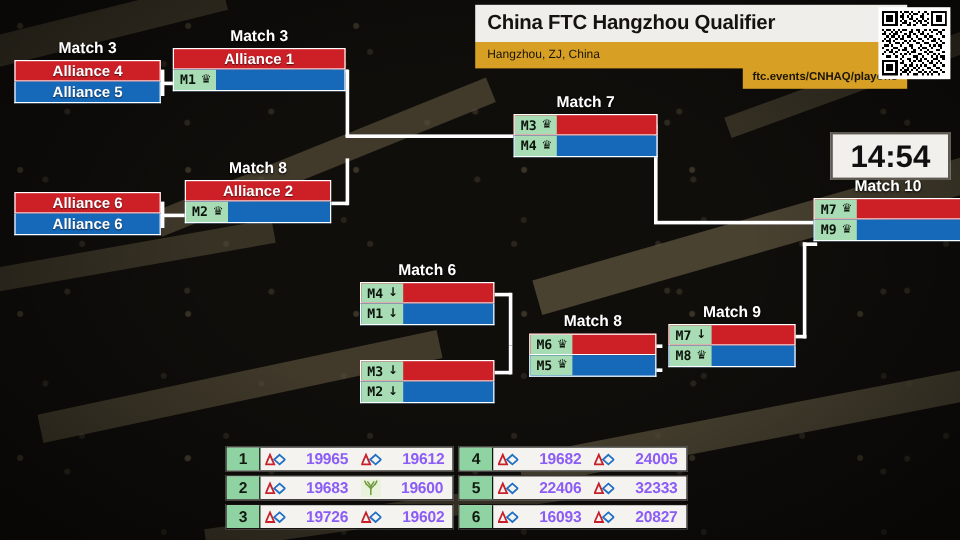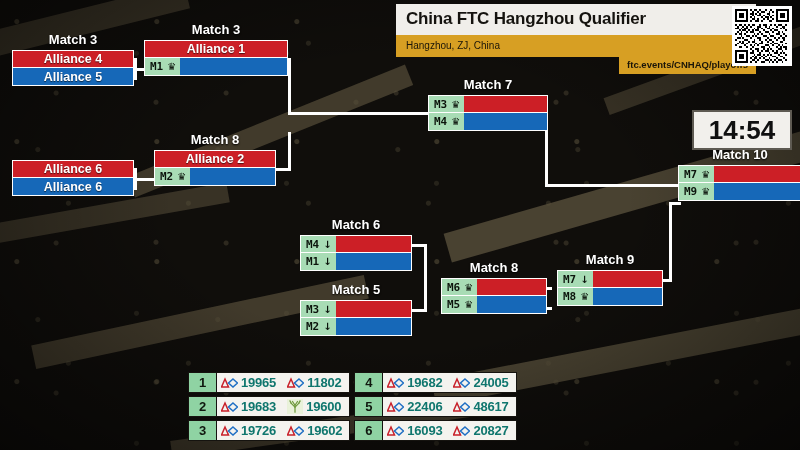--- a/index.html
+++ b/index.html
@@ -139,23 +139,23 @@
   }
   .rank {
     width: 28px;
     background: #8fd3a3;
     color: #10180f;
     font-size: 13px; font-weight: bold;
     display: flex; align-items: center; justify-content: center;
     border-right: 1.5px solid #15130f;
   }
   .team {
-    display: flex; align-items: center; gap: 3px;
+    display: flex; align-items: center; gap: 17px;
     padding: 0 7px 0 4px;
-    color: #0f766e;
+    color: #8b5cf6;
     font-size: 13px; font-weight: bold;
     white-space: nowrap;
   }
   .team .num { letter-spacing: -.2px; }
   .ftc-logo { width: 17px; height: 12px; flex: 0 0 auto; }
   .leaf-logo { width: 16px; height: 15px; flex: 0 0 auto; background:#e7f0d8; }
 </style>
 </head>
 <body>
 
@@ -245,21 +245,20 @@
           <div class="row blue">
             <div class="seed">
               <span>M2</span>
               <span class="mark">♛</span>
             </div>
             <div class="fill"></div>
           </div>
         </div>
       </div>
       <div class="match" style="left: 300px; top: 300px; width: 112px;">
-        <div class="match-label" style="top: -18px;">Match 5</div>
         <div style="margin-top: 0px;">
           <div class="row red">
             <div class="seed">
               <span>M3</span>
               <span class="mark">↓</span>
             </div>
             <div class="fill"></div>
           </div>
           <div class="row blue">
             <div class="seed">
@@ -602,21 +601,21 @@
               <polygon points="1,20 8,4 15,20" fill="none" stroke="#c8202a" stroke-width="3"></polygon>
               <polygon points="24,4 33,12 24,20 15,12" fill="none" stroke="#1f6fc4" stroke-width="3"></polygon>
             </svg>
             <span class="num">19965</span>
           </div>
           <div class="team">
             <svg class="ftc-logo" viewBox="0 0 34 24">
               <polygon points="1,20 8,4 15,20" fill="none" stroke="#c8202a" stroke-width="3"></polygon>
               <polygon points="24,4 33,12 24,20 15,12" fill="none" stroke="#1f6fc4" stroke-width="3"></polygon>
             </svg>
-            <span class="num">11802</span>
+            <span class="num">19612</span>
           </div>
         </div>
         <div class="roster-row">
           <div class="rank">2</div>
           <div class="team">
             <svg class="ftc-logo" viewBox="0 0 34 24">
               <polygon points="1,20 8,4 15,20" fill="none" stroke="#c8202a" stroke-width="3"></polygon>
               <polygon points="24,4 33,12 24,20 15,12" fill="none" stroke="#1f6fc4" stroke-width="3"></polygon>
             </svg>
             <span class="num">19683</span>
@@ -680,21 +679,21 @@
               <polygon points="1,20 8,4 15,20" fill="none" stroke="#c8202a" stroke-width="3"></polygon>
               <polygon points="24,4 33,12 24,20 15,12" fill="none" stroke="#1f6fc4" stroke-width="3"></polygon>
             </svg>
             <span class="num">22406</span>
           </div>
           <div class="team">
             <svg class="ftc-logo" viewBox="0 0 34 24">
               <polygon points="1,20 8,4 15,20" fill="none" stroke="#c8202a" stroke-width="3"></polygon>
               <polygon points="24,4 33,12 24,20 15,12" fill="none" stroke="#1f6fc4" stroke-width="3"></polygon>
             </svg>
-            <span class="num">48617</span>
+            <span class="num">32333</span>
           </div>
         </div>
         <div class="roster-row">
           <div class="rank">6</div>
           <div class="team">
             <svg class="ftc-logo" viewBox="0 0 34 24">
               <polygon points="1,20 8,4 15,20" fill="none" stroke="#c8202a" stroke-width="3"></polygon>
               <polygon points="24,4 33,12 24,20 15,12" fill="none" stroke="#1f6fc4" stroke-width="3"></polygon>
             </svg>
             <span class="num">16093</span>

